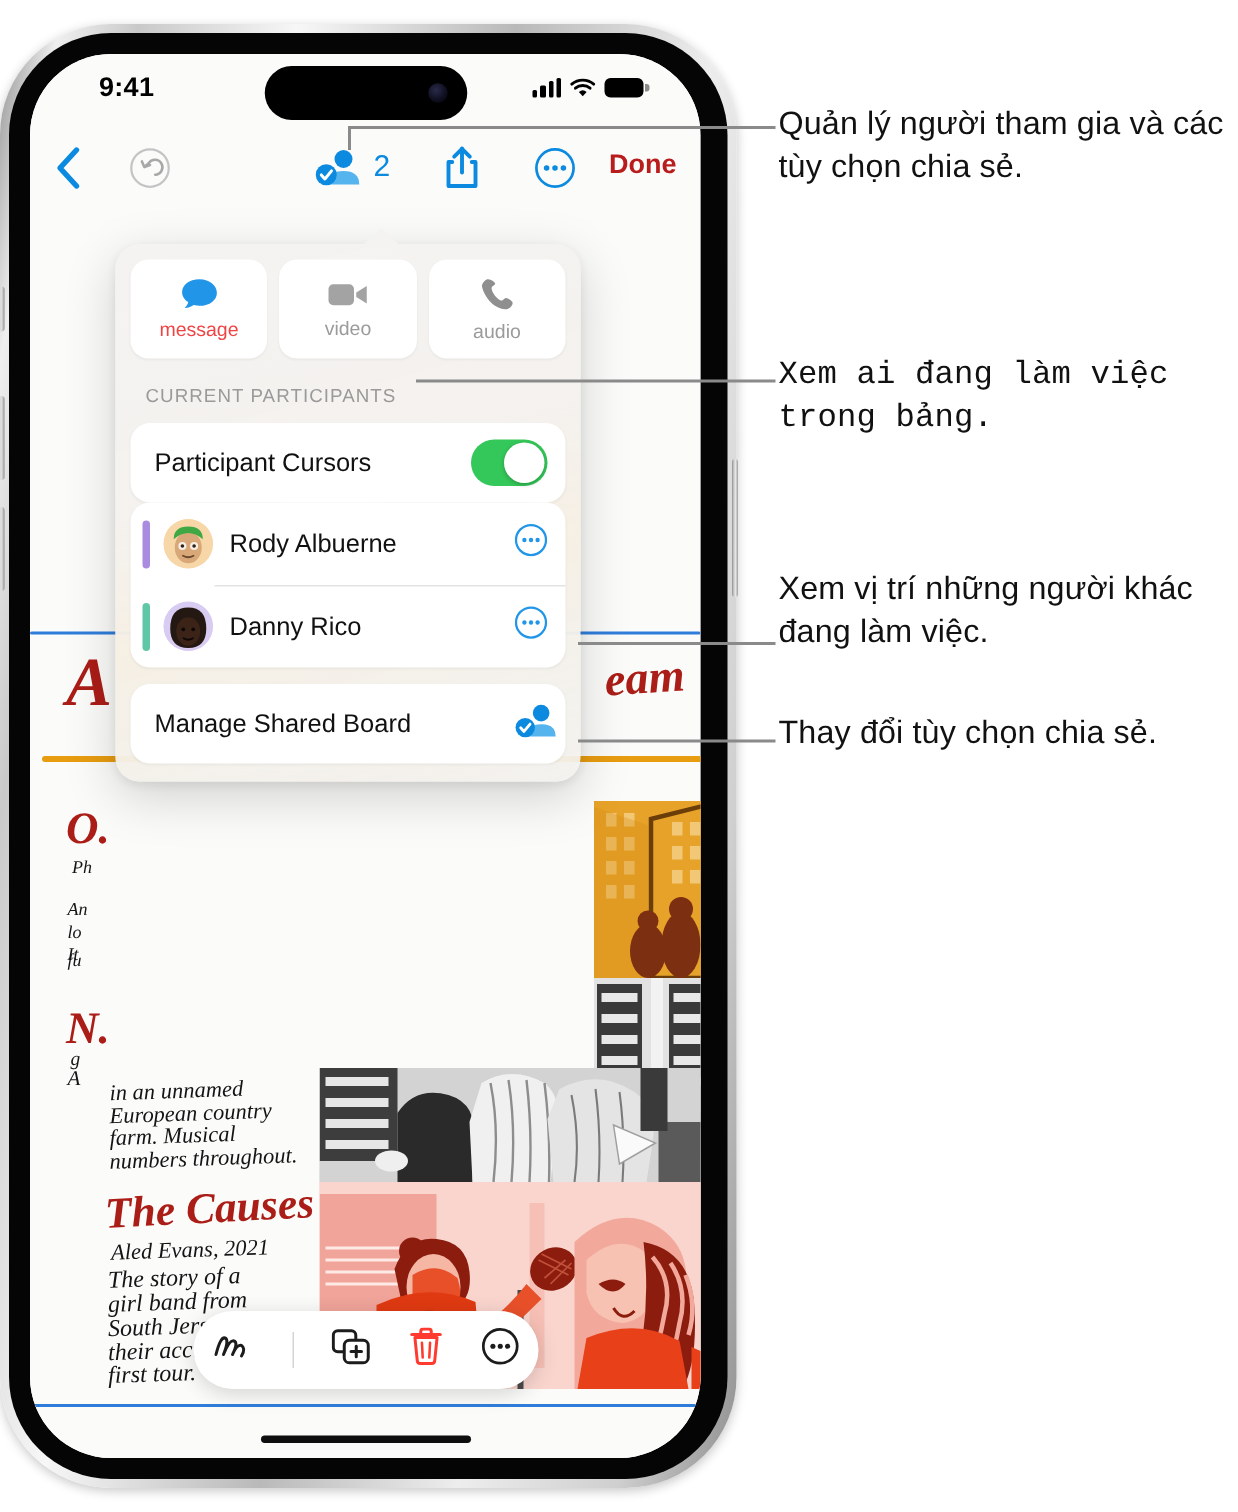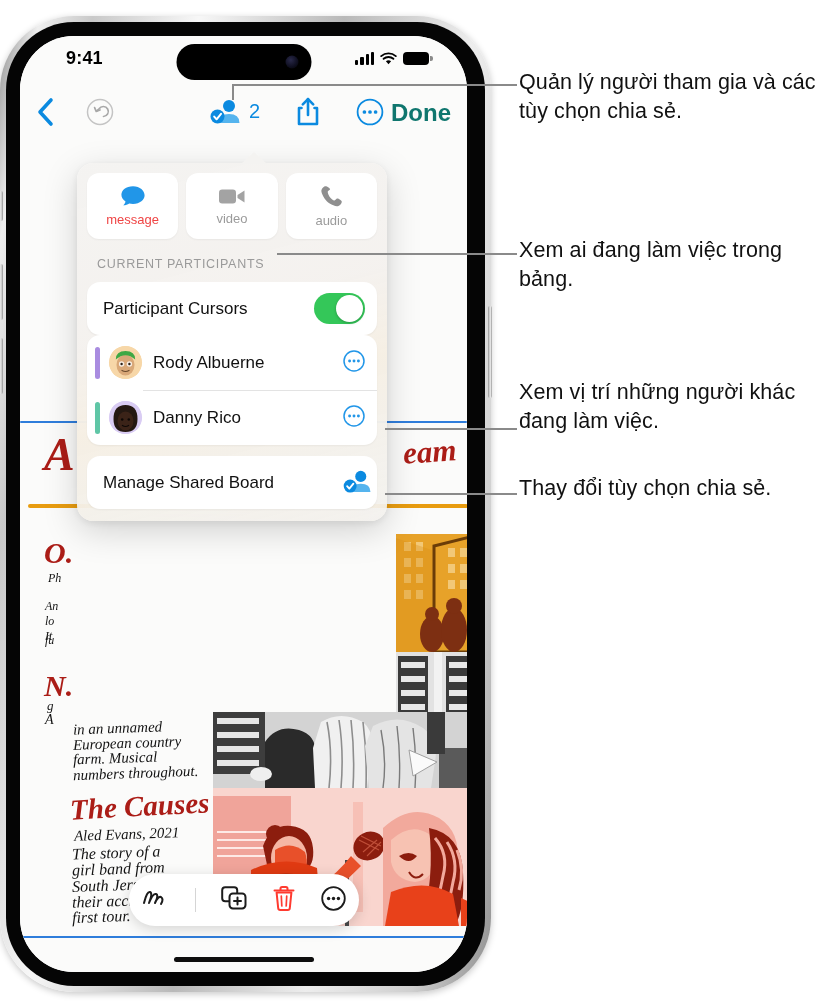--- a/index.html
+++ b/index.html
@@ -71,22 +71,22 @@
     position: absolute; left: 0; top: 52px; width: 447px; height: 50px; z-index: 6;
   }
   .nav-back { position:absolute; left: 16px; top: 8px; width: 28px; height: 32px; }
   .nav-undo { position:absolute; left: 66px; top: 10px; }
   .nav-participants {
     position:absolute; left: 190px; top: 10px; display:flex; align-items:center; gap:7px;
   }
   .nav-count { font-size: 20px; color:#0b8ae0; font-weight: 500; }
   .nav-share { position:absolute; left: 276px; top: 8px; }
   .nav-more  { position:absolute; left: 336px; top: 10px; }
-  .nav-done  { position:absolute; right: 16px; top: 11px; font-size: 24px;
-               color:#0f766e; font-weight: bold; }
+  .nav-done  { position:absolute; right: 16px; top: 11px; font-size: 18px;
+               color:#b91c1c; font-weight: bold; }
 
   
   .board { position:absolute; left:0; top:0; width:447px; height:936px;
            background:#fbfbfa; z-index:1; }
   .board-rule { position:absolute; height:3px; border-radius:2px; }
   .rule-blue   { left:0;   top:385px; width:447px; background:#2f7ddb; height:2px;}
   .rule-orange { left:8px; top:468px; width:440px; background:#e89c10; height:4px;}
   .rule-bot    { left:0;   top:900px; width:447px; background:#2f7ddb; height:2px;}
 
   .hw { position:absolute; font-family:"Liberation Serif", serif; color:#111; }
@@ -164,21 +164,21 @@
 
   
   .lead { position:absolute; background:#8a8a8a; z-index:20; }
   .lead-h { height:2px; }
   .lead-v { width:2px; }
   .callout {
     position:absolute; z-index:21; color:#111; font-size:21.5px; line-height:1.33;
     letter-spacing:.1px;
   }
   #co1 { left:519px; top:68px;  width:300px; }
-  #co2 { left:519px; top:236px; width:300px; }
+  #co2 { left:519px; top:236px; width:300px;font-family:Liberation Mono, monospace; }
   #co3 { left:519px; top:378px; width:306px; }
   #co4 { left:519px; top:474px; width:300px; }
 </style>
 </head>
 <body>
 
 <div id="stage">
 
   <div class="phone-outer">
     <div class="side-btn btn-silent"></div>

